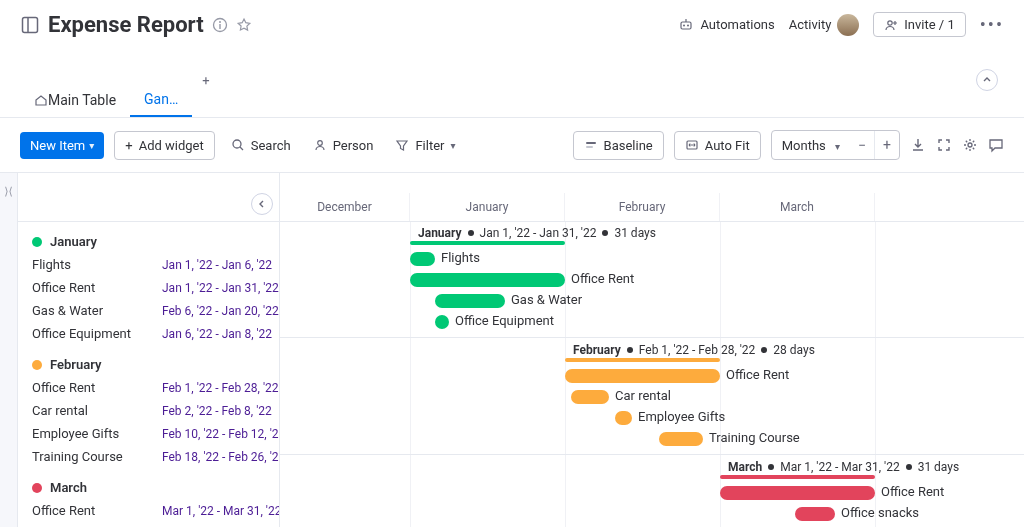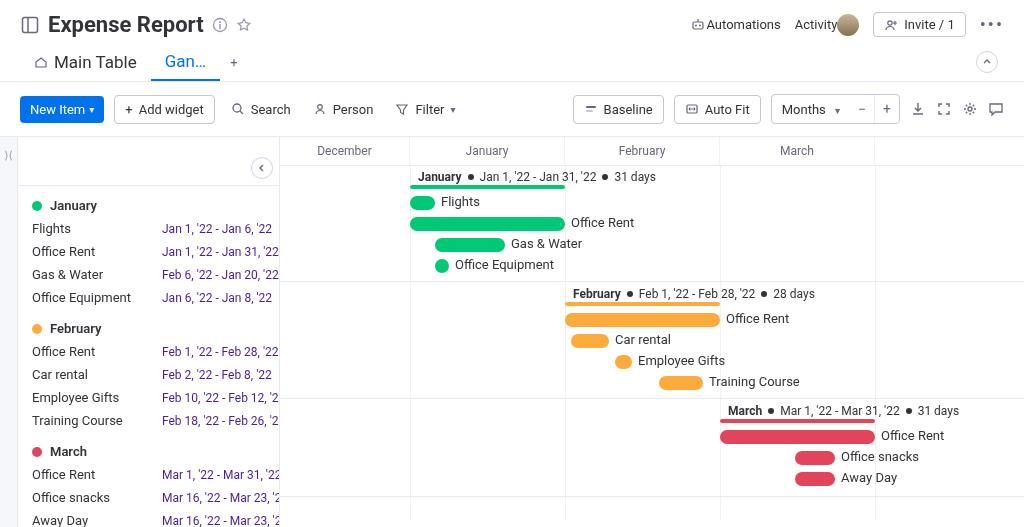--- a/index.html
+++ b/index.html
@@ -2,27 +2,27 @@
 <html><head>
 <meta charset="utf-8">
 <style>
   * { box-sizing: border-box; margin: 0; padding: 0; }
   body { font-family: -apple-system, BlinkMacSystemFont, "Segoe UI", Roboto, Helvetica, Arial, sans-serif; font-size: 13px; color: #323338; background: #fff; width: 1024px; height: 527px; overflow: hidden; }
   .header { display: flex; align-items: center; padding: 12px 20px 6px 20px; }
   .title-wrap { display: flex; align-items: center; gap: 8px; }
   .title { font-size: 22px; font-weight: 700; }
   .icon { display: inline-flex; align-items: center; justify-content: center; color: #676879; }
   .header-right { margin-left: auto; display: flex; align-items: center; gap: 14px; }
-  .hr-item { display: flex; align-items: center; color: #323338; cursor: pointer; font-size: 13px; }
+  .hr-item { display: flex; align-items: center; gap: 6px; color: #323338; cursor: pointer; font-size: 13px; }
   .avatar { width: 22px; height: 22px; border-radius: 50%; background: linear-gradient(#c9b79c,#8b6f52); display: inline-block; }
   .invite-btn { border: 1px solid #c5c7d0; border-radius: 4px; padding: 4px 10px; display: flex; align-items: center; gap: 6px; cursor: pointer; }
   .dots { font-size: 18px; color: #676879; cursor: pointer; letter-spacing: 2px; }
 
   .tabs { display: flex; align-items: center; gap: 0; padding: 0 20px; border-bottom: 1px solid #e6e9ef; position: relative; }
-  .tab { padding: 8px 14px; cursor: pointer; color: #323338; display: flex; align-items: center; gap: 6px; font-size: 17px; }
+  .tab { padding: 8px 14px; cursor: pointer; color: #323338; display: flex; align-items: center; font-size: 14px; margin-top: 40px; }
   .tab.active { color: #0073ea; border-bottom: 2px solid #0073ea; }
   .tab-add { padding: 8px 10px; color: #676879; cursor: pointer; }
   .tabs-end { margin-left: auto; padding-right: 6px; }
   .collapse-circle { width: 22px; height: 22px; border: 1px solid #d0d4e4; border-radius: 50%; display: flex; align-items: center; justify-content: center; color: #676879; cursor: pointer; }
 
   .toolbar { display: flex; align-items: center; gap: 10px; padding: 12px 20px; border-bottom: 1px solid #e6e9ef; }
   .btn-primary { background: #0073ea; color: #fff; border-radius: 4px; padding: 6px 10px; display: flex; align-items: center; gap: 4px; cursor: pointer; font-size: 13px; }
   .btn-primary .caret { font-size: 10px; opacity: .9; }
   .btn-outline { border: 1px solid #c5c7d0; border-radius: 4px; padding: 6px 10px; display: flex; align-items: center; gap: 6px; cursor: pointer; background: #fff; font-size: 13px; }
   .btn-ghost { display: flex; align-items: center; gap: 6px; cursor: pointer; color: #323338; padding: 4px 6px; font-size: 13px; }
@@ -45,21 +45,21 @@
   .dot-green { background: #00c875; }
   .dot-yellow { background: #fdab3d; }
   .dot-red { background: #e2445c; }
   .row { display: flex; align-items: center; padding: 4px 14px; }
   .row-name { flex: 0 0 130px; white-space: nowrap; overflow: hidden; text-overflow: ellipsis; }
   .row-dates { flex: 1; font-size: 12px; color: #4c1d95; white-space: nowrap; }
 
   .timeline { flex: 1; position: relative; overflow: hidden; }
   .tl-top { height: 20px; text-align: center; font-size: 12px; color: #676879; border-bottom: 1px solid #e6e9ef; display: flex; align-items: center; justify-content: center; }
   .tl-top .y { color: #9699a6; margin-left: 4px; }
-  .tl-months { height: 29px; display: flex; border-bottom: 1px solid #e6e9ef; }
+  .tl-months { height: 29px; display: flex; border-bottom: 1px solid #e6e9ef; margin-top: 20px; }
   .tl-month { flex: 0 0 155px; text-align: center; font-size: 12px; color: #676879; display: flex; align-items: center; justify-content: center; border-right: 1px solid #f0f1f5; }
   .tl-body { position: relative; height: calc(100% - 49px); }
   .vline { position: absolute; top: 0; bottom: 0; width: 1px; background: #f0f1f5; }
   .hline { position: absolute; left: 0; right: 0; height: 1px; background: #e6e9ef; }
   .gbar { position: absolute; height: 4px; border-radius: 2px; }
   .gbar-green { background: #00c875; }
   .gbar-yellow { background: #fdab3d; }
   .gbar-red { background: #e2445c; }
   .glabel { position: absolute; font-size: 12px; color: #323338; display: flex; align-items: center; gap: 6px; white-space: nowrap; }
   .glabel b { font-weight: 700; }

